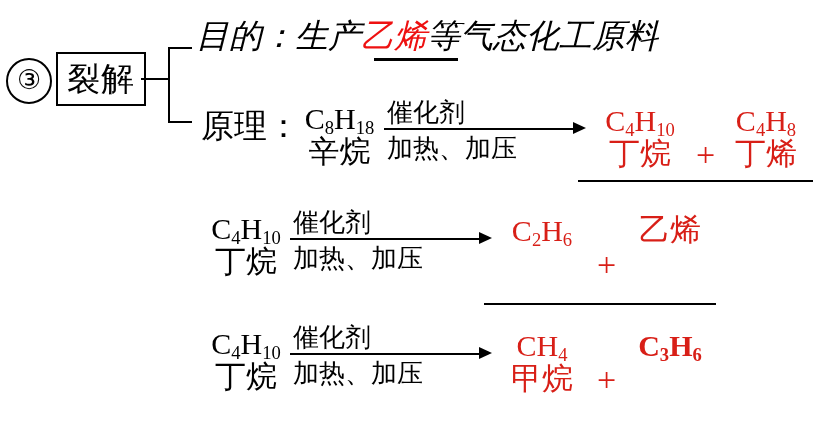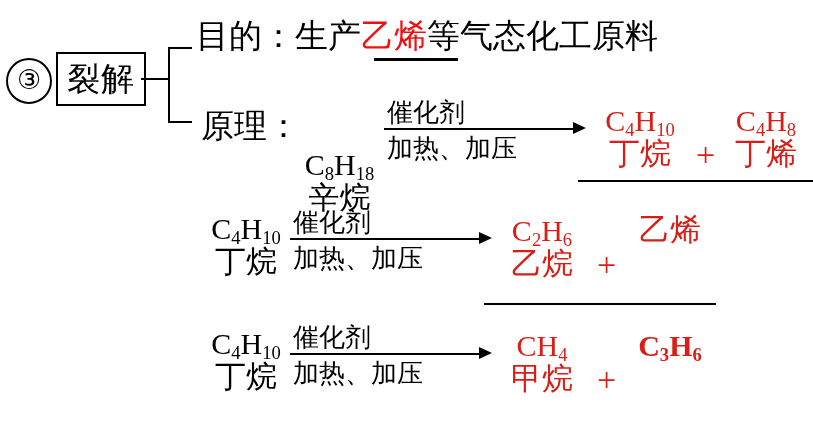--- a/index.html
+++ b/index.html
@@ -71,21 +71,21 @@
     white-space: nowrap;
   }
   .formula sub {
     font-size: 0.62em;
     vertical-align: -0.28em;
   }
   .red { color: #d81f17; }
   .red-bright { color: #ee1111; }
 
   
-  #purpose-row { left: 196px; top: 14px; font-size: 33px; }
+  #purpose-row { left: 196px; top: 14px; font-size: 33px; font-style: italic; }
   #purpose-row .inline { display: inline-block; vertical-align: baseline; }
   #purpose-underline {
     left: 374px; top: 58px; width: 84px; height: 0;
     border-top: 3px solid #000;
   }
 
   
   .rxn-label { font-size: 33px; }
   .species { text-align: center; line-height: 1.0; }
   .species .sym { font-size: 30px; display: block; }
@@ -127,21 +127,21 @@
 <div class="abs" id="bracket-arm-top"></div>
 <div class="abs" id="bracket-arm-bottom"></div>
 
 <div class="abs cjk" id="purpose-row">
   <span class="inline">目的：</span><span class="inline">生产</span><span class="inline red-bright">乙烯</span><span class="inline">等气态化工原料</span>
 </div>
 <div class="abs" id="purpose-underline"></div>
 
 <div class="abs cjk rxn-label" style="left:201px; top:104px;">原理：</div>
 
-<div class="abs species" style="left:292px; top:104px; width:95px;margin-top:46px;">
+<div class="abs species" style="left:292px; top:104px; width:95px;">
   <span class="sym formula">C<sub>8</sub>H<sub>18</sub></span>
   <span class="name cjk">辛烷</span>
 </div>
 
 <div class="abs cond-above cjk" style="left:387px; top:95px; width:198px;">催化剂</div>
 <div class="abs arrow-shaft" style="left:384px; top:128px; width:190px;"></div>
 <div class="abs arrow-head" style="left:573px; top:122px;"></div>
 <div class="abs cond-below cjk" style="left:387px; top:131px; width:198px;">加热、加压</div>
 
 <div class="abs species red" style="left:588px; top:106px; width:104px;">
@@ -160,21 +160,20 @@
   <span class="name cjk">丁烷</span>
 </div>
 
 <div class="abs cond-above cjk" style="left:293px; top:205px; width:198px;">催化剂</div>
 <div class="abs arrow-shaft" style="left:290px; top:238px; width:190px;"></div>
 <div class="abs arrow-head" style="left:479px; top:232px;"></div>
 <div class="abs cond-below cjk" style="left:293px; top:241px; width:198px;">加热、加压</div>
 
 <div class="abs species red" style="left:492px; top:216px; width:100px;">
   <span class="sym formula">C<sub>2</sub>H<sub>6</sub></span>
-  <span class="name cjk">乙烷</span>
 </div>
 <div class="abs red plus" style="left:597px; top:246px;">+</div>
 <div class="abs species red" style="left:620px; top:216px; width:100px;">
   <span class="name cjk">乙烯</span>
 </div>
 <div class="abs rule" style="left:484px; top:303px; width:232px;"></div>
 
 <div class="abs species" style="left:196px; top:329px; width:100px;">
   <span class="sym formula">C<sub>4</sub>H<sub>10</sub></span>
   <span class="name cjk">丁烷</span>

